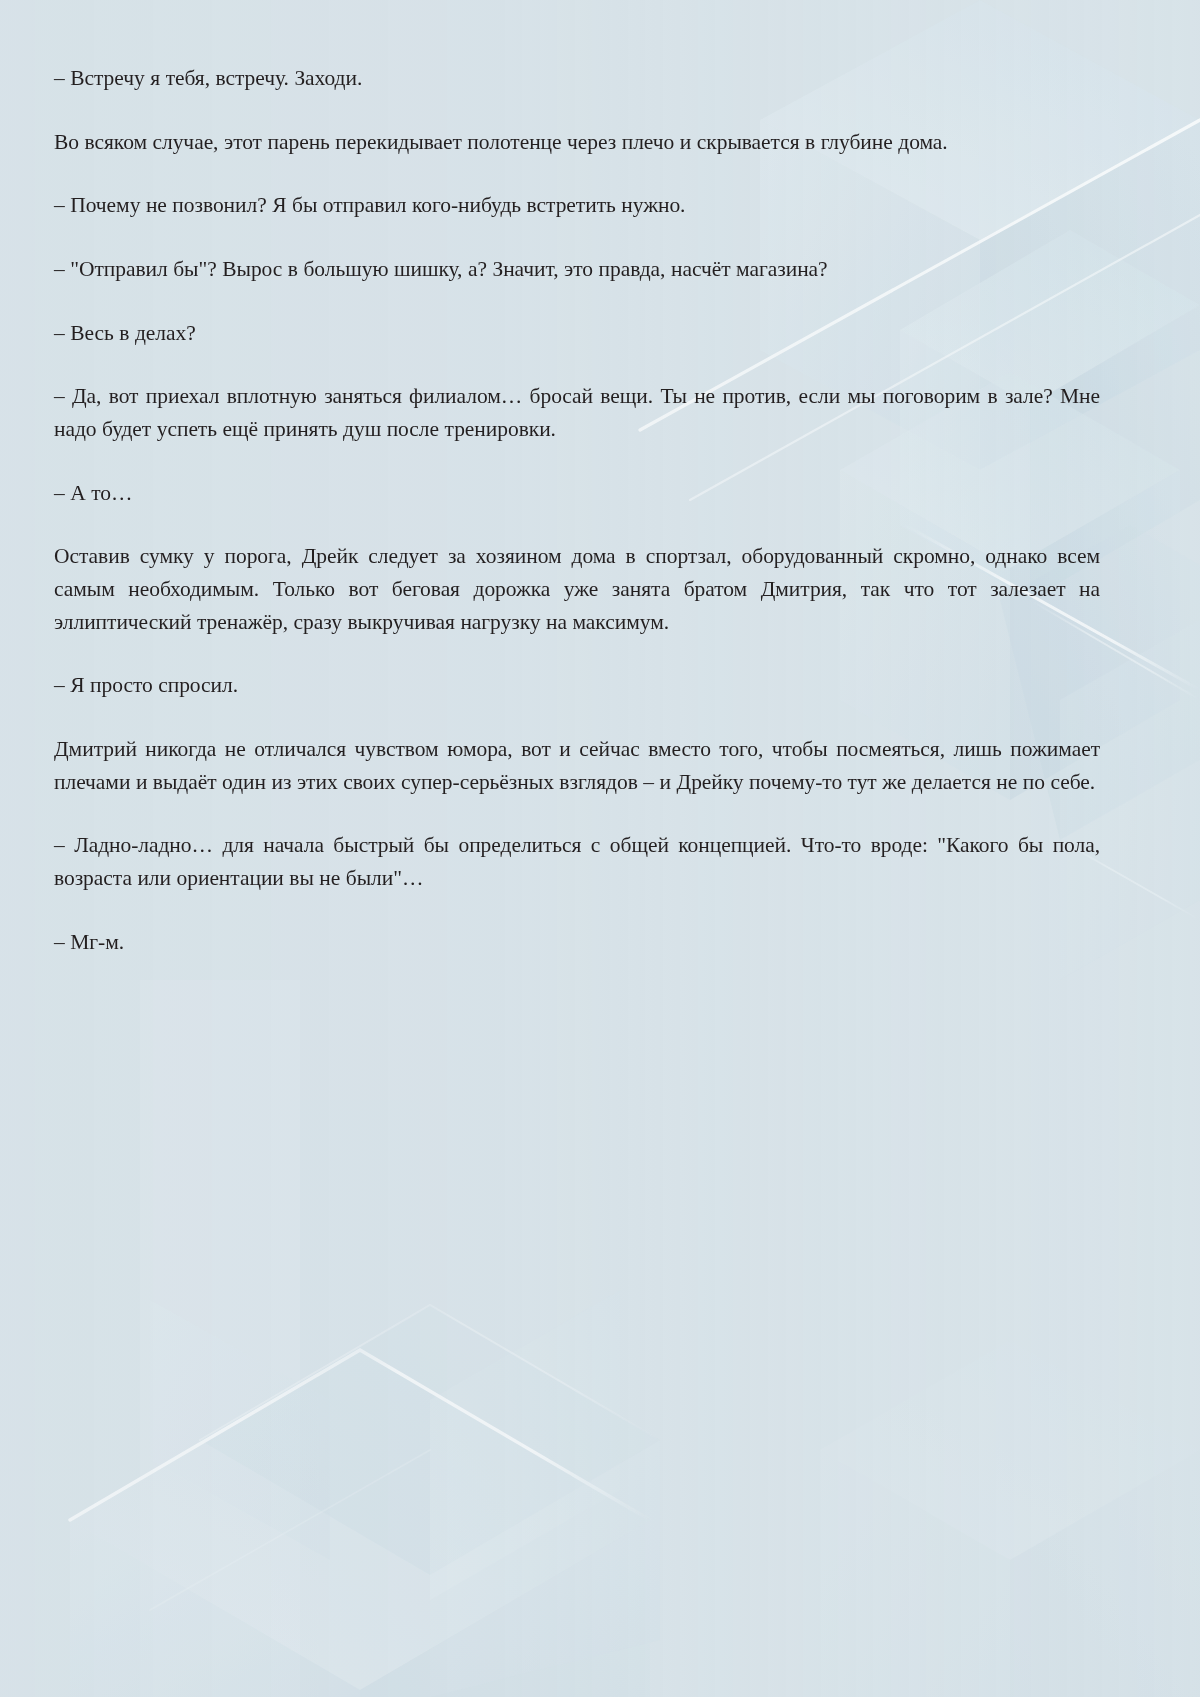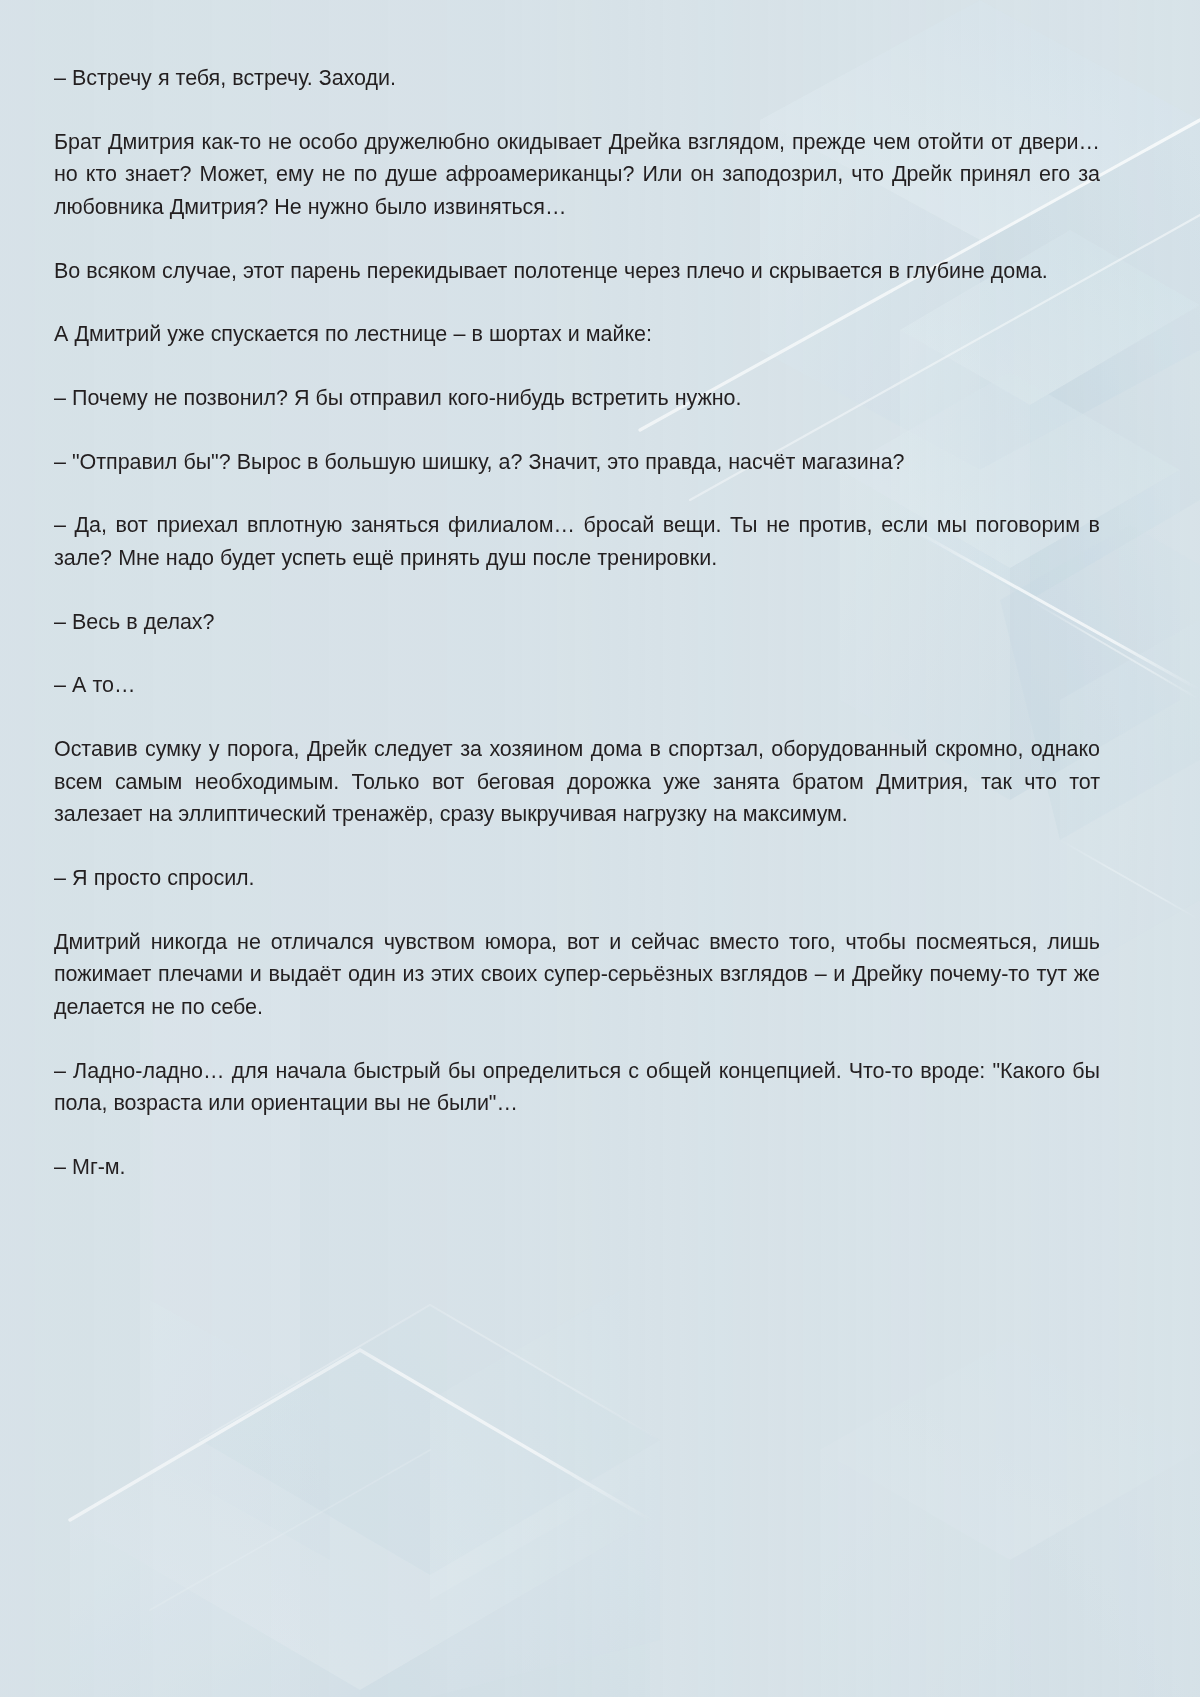--- a/index.html
+++ b/index.html
@@ -67,20 +67,21 @@
 
   p.para {
     margin: 0 0 31px 0;
     font-size: 21.5px;
     line-height: 1.52;
     color: #231f20;
     text-align: justify;
     text-justify: inter-word;
     letter-spacing: -0.05px;
     word-spacing: 0.2px;
+    font-family: Liberation Serif, serif;
     -webkit-font-smoothing: antialiased;
   }
   p.para:last-child {
     margin-bottom: 12px;
   }
   
   p.para.single {
     text-align: left;
   }
 </style>
@@ -294,27 +295,25 @@
 
           <rect x="196" y="262" width="164" height="16" fill="#7fbcd8" opacity="0.65"></rect>
           <rect x="196" y="272" width="164" height="10" fill="#a9d4e6" opacity="0.55"></rect>
         </g>
       </g>
     </svg>
   </div>
 
   <div id="content">
     <p class="para single">– Встречу я тебя, встречу. Заходи.</p>
-    <p class="para">Брат Дмитрия как-то не особо дружелюбно окидывает Дрейка взглядом, прежде чем отойти от двери… но кто знает? Может, ему не по душе афроамериканцы? Или он заподозрил, что Дрейк принял его за любовника Дмитрия? Не нужно было извиняться…</p>
     <p class="para">Во всяком случае, этот парень перекидывает полотенце через плечо и скрывается в глубине дома.</p>
-    <p class="para single">А Дмитрий уже спускается по лестнице – в шортах и майке:</p>
     <p class="para single">– Почему не позвонил? Я бы отправил кого-нибудь встретить нужно.</p>
     <p class="para single">– "Отправил бы"? Вырос в большую шишку, а? Значит, это правда, насчёт магазина?</p>
+    <p class="para single">– Весь в делах?</p>
     <p class="para">– Да, вот приехал вплотную заняться филиалом… бросай вещи. Ты не против, если мы поговорим в зале? Мне надо будет успеть ещё принять душ после тренировки.</p>
-    <p class="para single">– Весь в делах?</p>
     <p class="para single">– А то…</p>
     <p class="para">Оставив сумку у порога, Дрейк следует за хозяином дома в спортзал, оборудованный скромно, однако всем самым необходимым. Только вот беговая дорожка уже занята братом Дмитрия, так что тот залезает на эллиптический тренажёр, сразу выкручивая нагрузку на максимум.</p>
     <p class="para single">– Я просто спросил.</p>
     <p class="para">Дмитрий никогда не отличался чувством юмора, вот и сейчас вместо того, чтобы посмеяться, лишь пожимает плечами и выдаёт один из этих своих супер-серьёзных взглядов – и Дрейку почему-то тут же делается не по себе.</p>
     <p class="para">– Ладно-ладно… для начала быстрый бы определиться с общей концепцией. Что-то вроде: "Какого бы пола, возраста или ориентации вы не были"…</p>
     <p class="para single">– Мг-м.</p>
   </div>
 
 </div>
 

